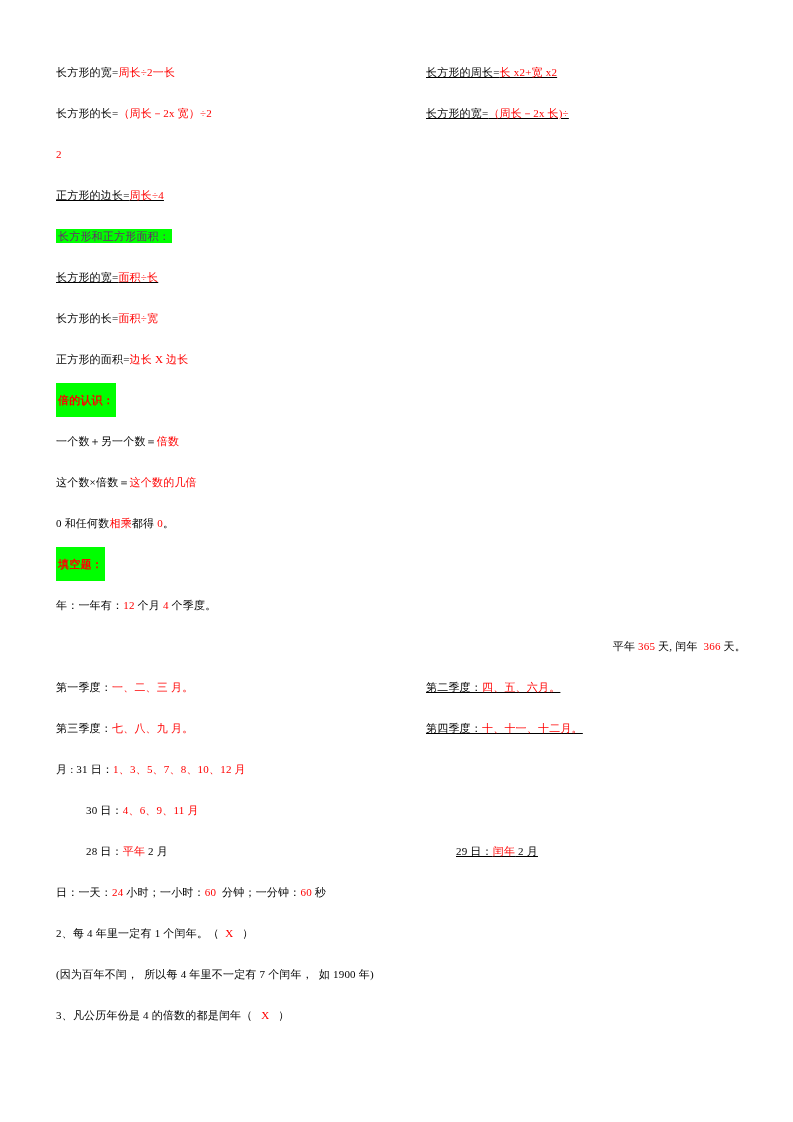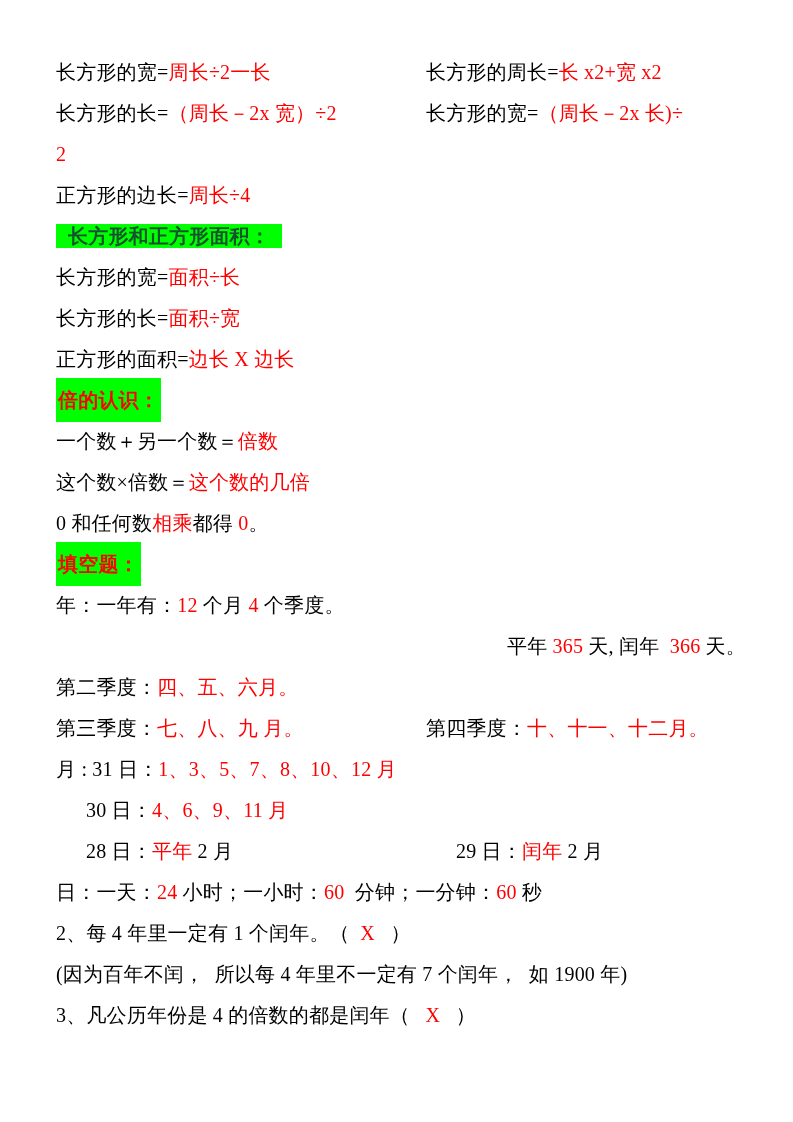--- a/index.html
+++ b/index.html
@@ -23,45 +23,45 @@
     padding: 0;
     box-sizing: border-box;
   }
   .content {
     position: absolute;
     left: 56px;
     top: 52px;
     width: 690px;
   }
   .line {
-    font-size: 20px;
+    font-size: 11px;
     line-height: 41px;
     white-space: pre-wrap;
     letter-spacing: 0.2px;
   }
   .red { color: #ff0000; }
   .blk { color: #000000; }
   .hl {
     background: #00ff00;
-    color: #14532d;
-    font-weight: bold;
-    padding: 1px 12px;
+    color: #701a75;
+    font-weight: normal;
+    padding: 1px 2px;
   }
   .hl-red {
     background: #00ff00;
     color: #ff0000;
     font-weight: bold;
     padding: 11px 2px;
   }
   .two-col {
     display: flex;
     width: 100%;
   }
   .col-a { width: 370px; flex: none; }
-  .col-b { flex: 1; }
+  .col-b { flex: 1; text-decoration: underline; }
   .indent1 { padding-left: 36px; text-align: right; }
   .indent2 { padding-left: 30px; }
 </style>
 </head>
 <body>
 
 <div class="page">
   <div class="content">
 
     <div class="line two-col">
@@ -98,20 +98,21 @@
 
     <div class="line"><span class="blk">0 和任何数</span><span class="red">相乘</span><span class="blk">都得 </span><span class="red">0</span><span class="blk">。</span></div>
 
     <div class="line"><span class="hl-red">填空题：</span></div>
 
     <div class="line"><span class="blk">年：一年有：</span><span class="red">12</span><span class="blk"> 个月 </span><span class="red">4</span><span class="blk"> 个季度。</span></div>
 
     <div class="line indent1"><span class="blk">平年 </span><span class="red">365</span><span class="blk"> 天, 闰年  </span><span class="red">366</span><span class="blk"> 天。</span></div>
 
     <div class="line two-col">
+      <div class="col-a"><span class="blk">第一季度：</span><span class="red">一、二、三 月。</span></div>
       <div class="col-b"><span class="blk">第二季度：</span><span class="red">四、五、六月。</span></div>
     </div>
 
     <div class="line two-col">
       <div class="col-a"><span class="blk">第三季度：</span><span class="red">七、八、九 月。</span></div>
       <div class="col-b"><span class="blk">第四季度：</span><span class="red">十、十一、十二月。</span></div>
     </div>
 
     <div class="line"><span class="blk">月 : 31 日：</span><span class="red">1、3、5、7、8、10、12 月</span></div>
 

